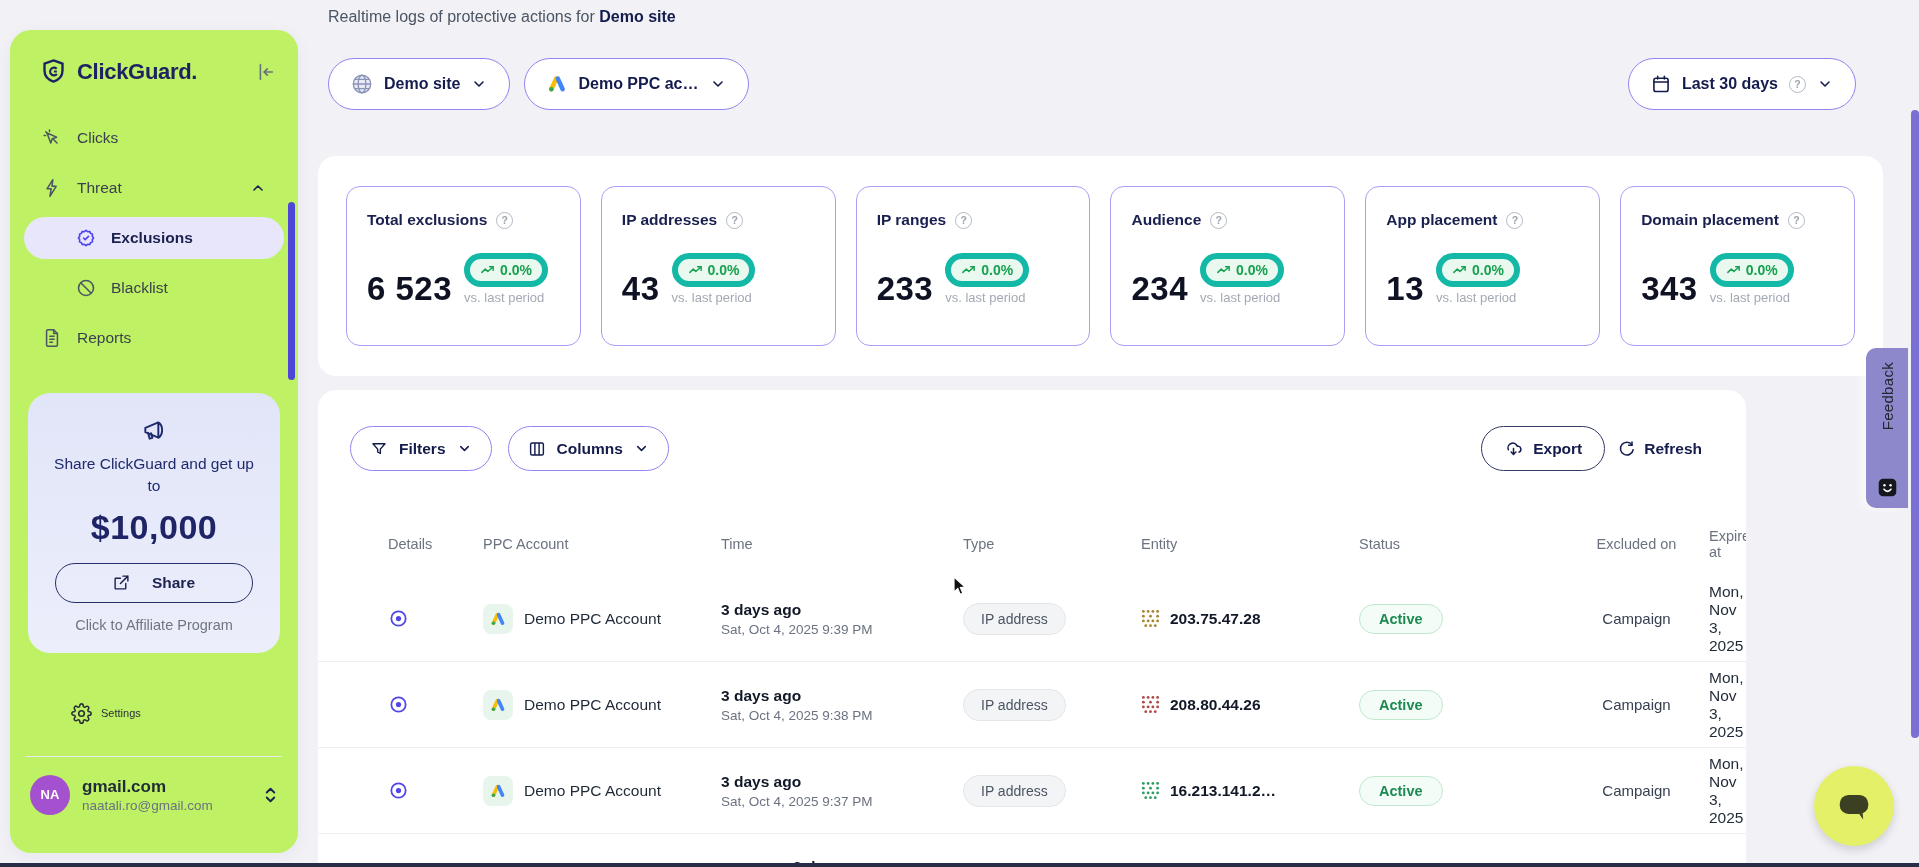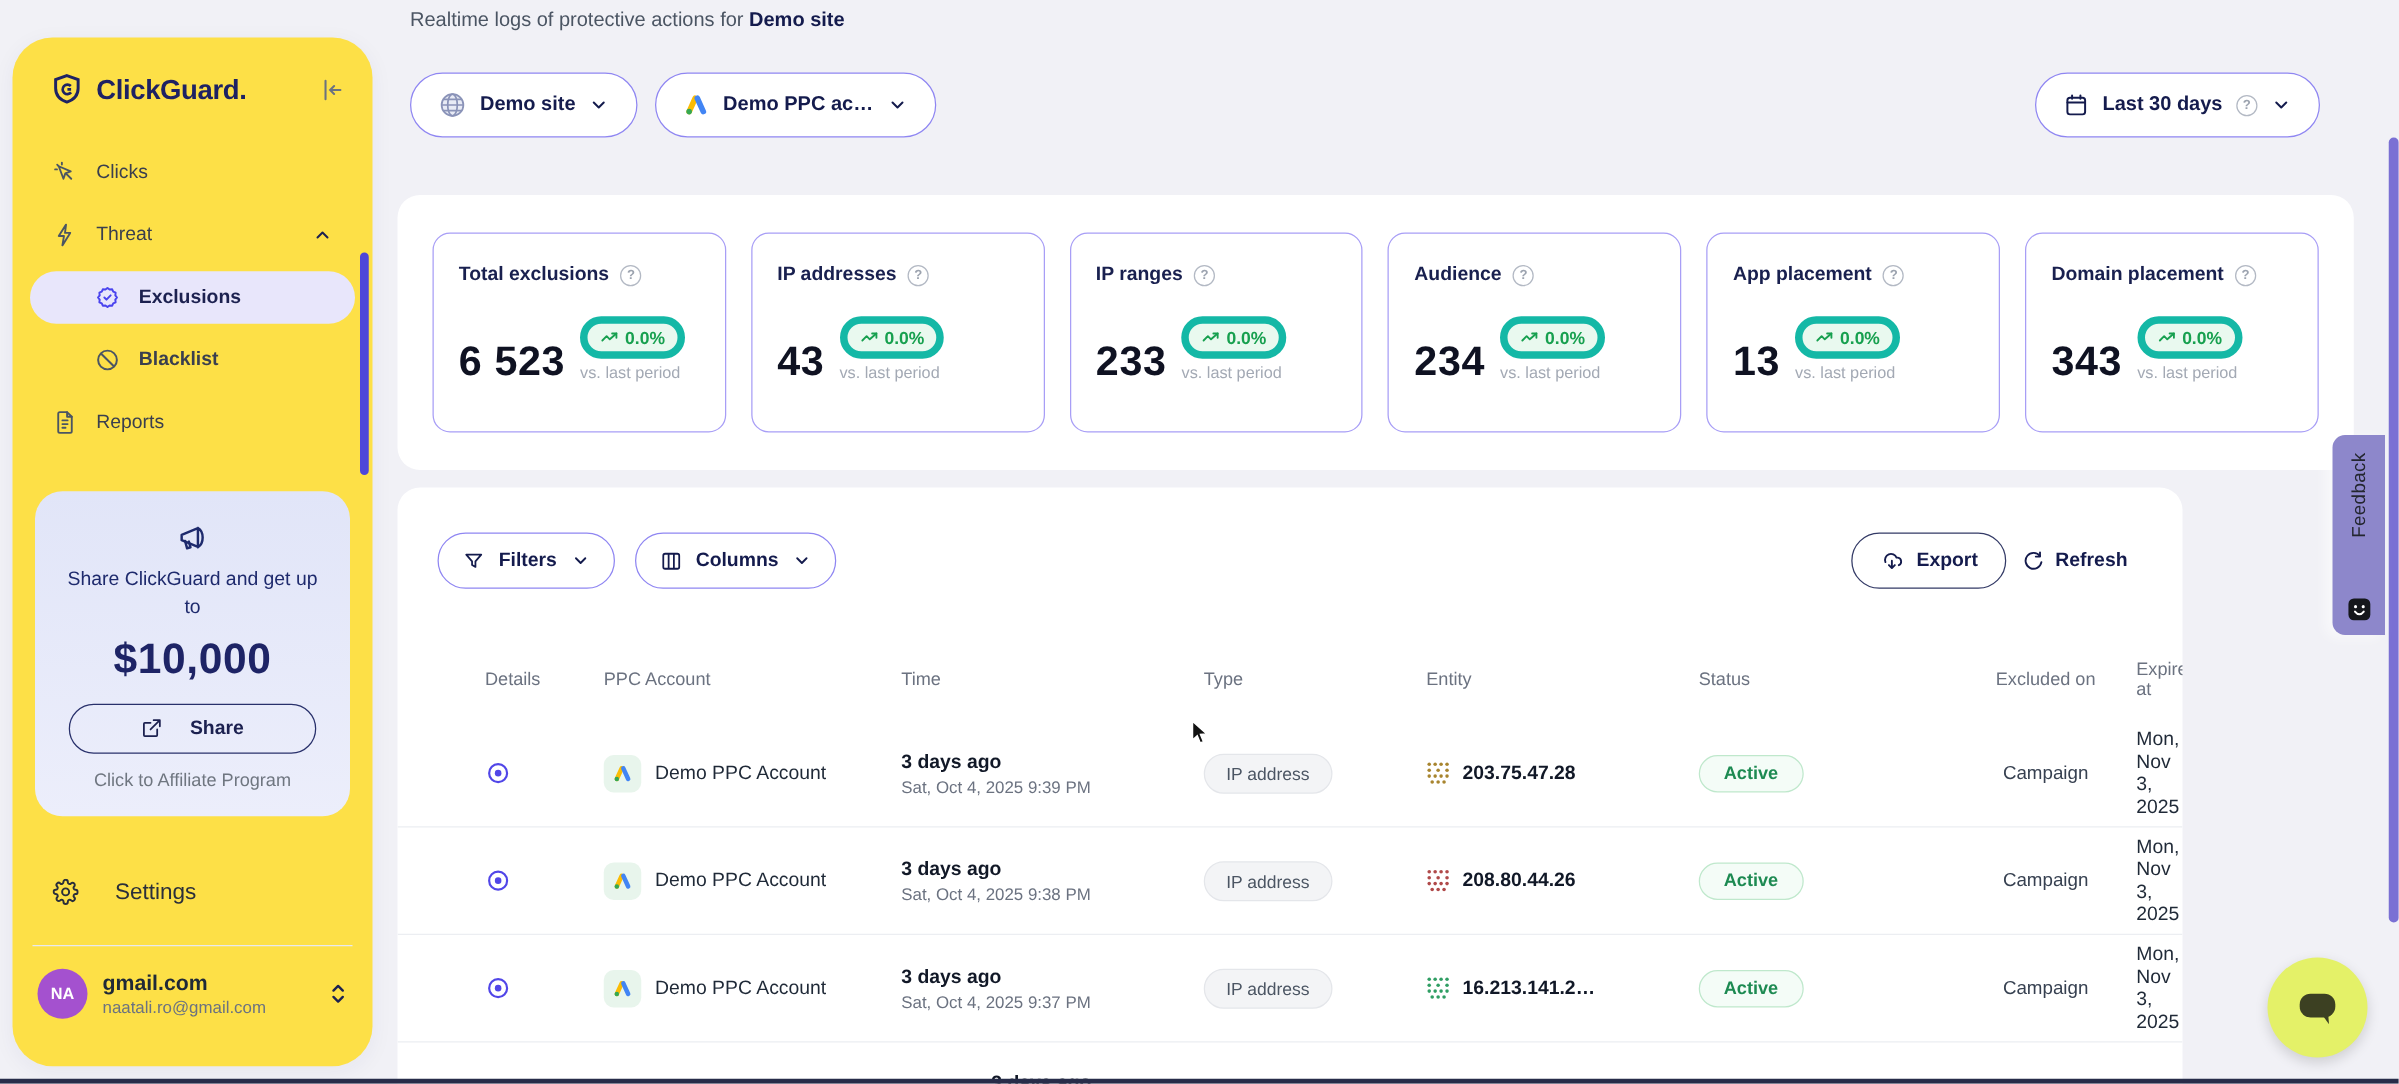--- a/index.html
+++ b/index.html
@@ -8,34 +8,34 @@
     font-family: "Liberation Sans", sans-serif;
     background:#f1f1f6;
     color:#1c2150;
     position:relative;
   }
   svg { display:block; }
 
   
   .sidebar {
     position:absolute; left:10px; top:30px; width:288px; height:823px;
-    background:#fde047; border-radius:32px;
+    background:#bef264; border-radius:21px;
     box-shadow:0 4px 18px rgba(30,36,98,.05);
     display:flex; flex-direction:column;
   }
   .logo-row { display:flex; align-items:center; gap:10px; padding:28px 22px 0 30px; }
   .logo-text { font-size:22px; font-weight:800; color:#1e2263; letter-spacing:-.3px; }
   .collapse-btn { margin-left:auto; color:#6b7280; cursor:pointer; }
   .nav { margin-top:32px; padding:0 14px; display:flex; flex-direction:column; gap:8px; }
   .nav-item {
     display:flex; align-items:center; gap:15px; padding:11px 18px;
     font-size:15.5px; color:#3a3f4e; border-radius:9999px; cursor:pointer;
   }
   .nav-item .nav-icon { color:#4b5563; }
-  .nav-item.sub { padding-left:52px;font-weight:bold; }
+  .nav-item.sub { padding-left:52px; }
   .nav-item.active { background:#e8e6fb; color:#1c2150; font-weight:600; }
   .nav-item.active .nav-icon { color:#4a43ee; }
   .nav-chevron { margin-left:auto; color:#1c2150; }
   .sidebar-scroll-thumb {
     position:absolute; right:3px; top:172px; width:7px; height:178px;
     background:#4d46d9; border-radius:4px;
   }
   .promo-card {
     margin:34px 18px 0; background:linear-gradient(180deg,#e1e5f8 0%,#eceefb 100%);
     border-radius:22px; padding:24px 14px 20px; text-align:center; color:#1e2a6d;
@@ -43,22 +43,22 @@
   .promo-icon { display:flex; justify-content:center; color:#1e2a6d; }
   .promo-text { margin-top:10px; font-size:15.5px; line-height:1.45; font-weight:500; padding:0 12px; }
   .promo-amount { margin-top:10px; font-size:34px; font-weight:700; letter-spacing:.5px; color:#1e2466; }
   .share-btn {
     margin:16px auto 0; width:88%; display:flex; align-items:center; justify-content:center; gap:22px;
     border:1.5px solid #28306b; border-radius:9999px; padding:10px 0;
     font-size:15.5px; font-weight:600; color:#1c2150; background:transparent; cursor:pointer;
   }
   .promo-affiliate { margin-top:14px; font-size:14.5px; color:#6f7680; }
   .settings-row {
-    margin-top:40px; display:flex; align-items:center; gap:29px;
-    padding:10px 32px; font-size:18px; color:#2b2f3a; cursor:pointer;
+    margin-top:40px; display:flex; align-items:center; gap:9px;
+    padding:10px 32px; font-size:11px; color:#2b2f3a; cursor:pointer;margin-left:29px;
   }
   .sidebar-divider { margin:22px 16px 0; border-top:1px solid #e8e9ef; }
   .user-row { display:flex; align-items:center; gap:12px; padding:18px 20px 0 20px; cursor:pointer; }
   .avatar {
     width:40px; height:40px; border-radius:50%; background:#a451cf; color:#fff;
     display:flex; align-items:center; justify-content:center; font-size:13px; font-weight:700; flex:none;
   }
   .user-name { font-size:17px; font-weight:600; color:#1f2937; line-height:1.2; }
   .user-email { font-size:13.5px; color:#6b7280; }
   .user-expand { margin-left:auto; color:#1c2150; }

